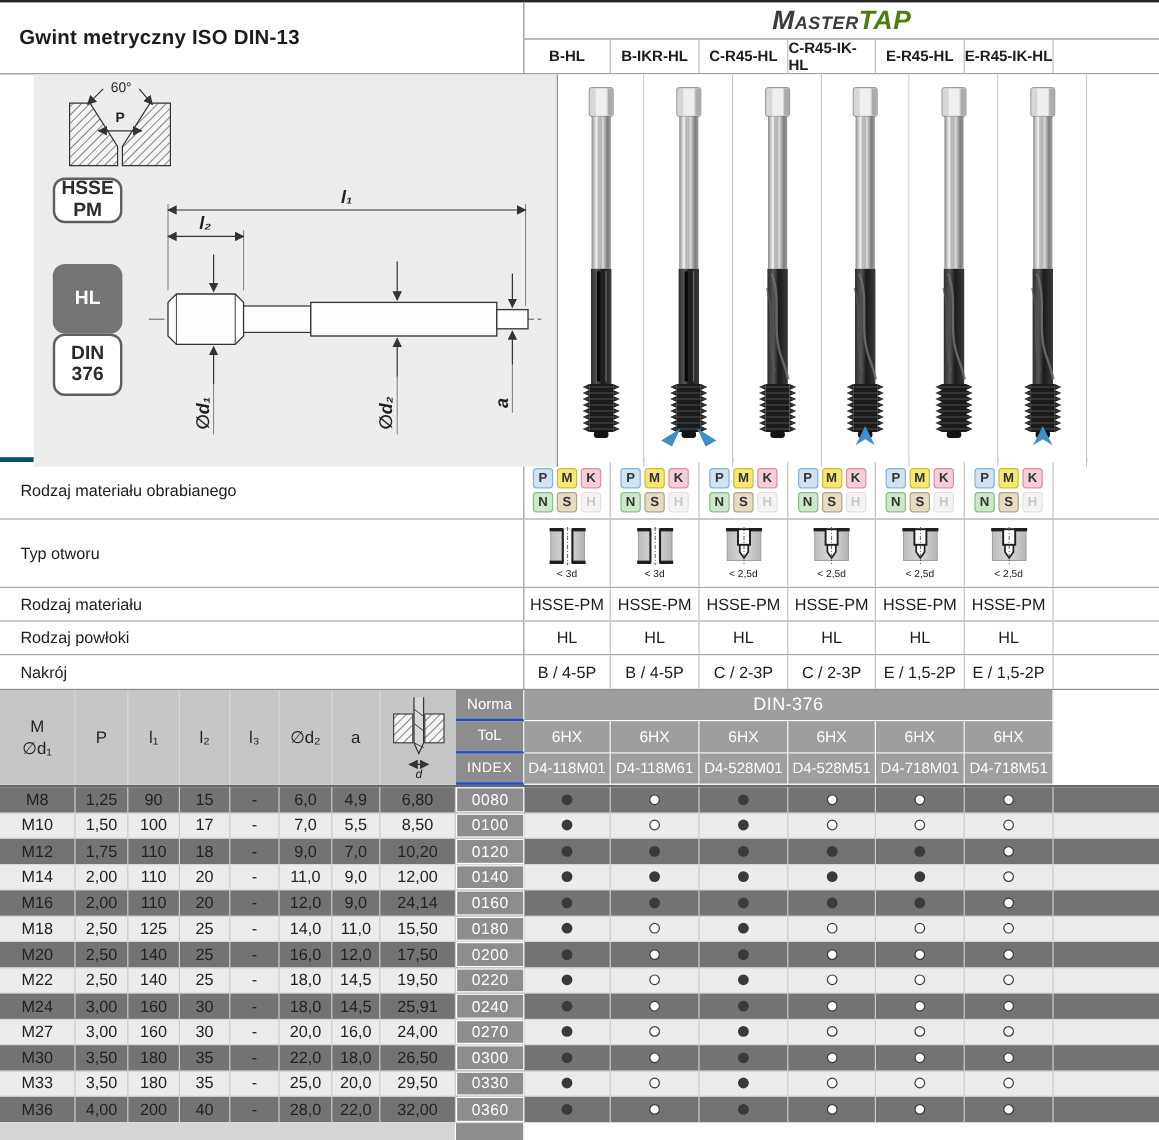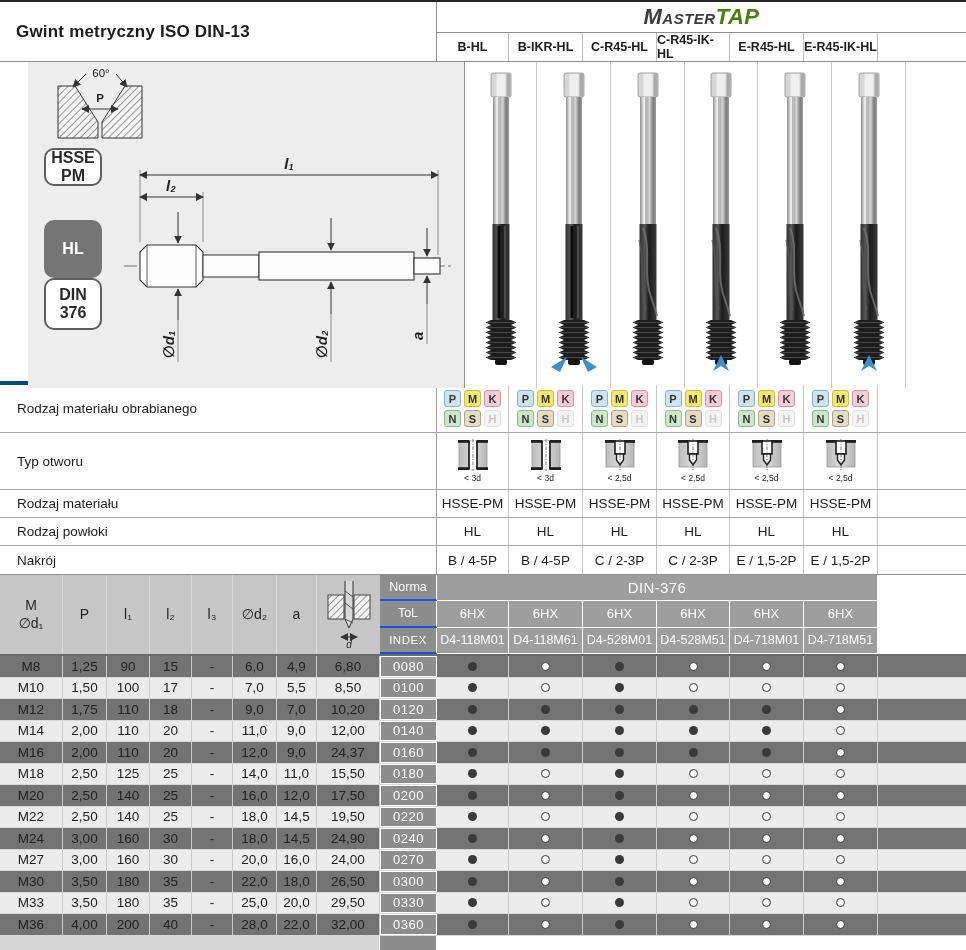--- a/index.html
+++ b/index.html
@@ -846,21 +846,21 @@
         <div class="tc fill"></div>
       </div>
       <div class="trow">
         <div class="tc">M16</div>
         <div class="tc">2,00</div>
         <div class="tc">110</div>
         <div class="tc">20</div>
         <div class="tc">-</div>
         <div class="tc">12,0</div>
         <div class="tc">9,0</div>
-        <div class="tc">24,37</div>
+        <div class="tc">24,14</div>
         <div class="tc index">0160</div>
         <div class="tc dotc">
           <div class="dot on"></div>
         </div>
         <div class="tc dotc">
           <div class="dot on"></div>
         </div>
         <div class="tc dotc">
           <div class="dot on"></div>
         </div>
@@ -966,21 +966,21 @@
         <div class="tc fill"></div>
       </div>
       <div class="trow">
         <div class="tc">M24</div>
         <div class="tc">3,00</div>
         <div class="tc">160</div>
         <div class="tc">30</div>
         <div class="tc">-</div>
         <div class="tc">18,0</div>
         <div class="tc">14,5</div>
-        <div class="tc">24,90</div>
+        <div class="tc">25,91</div>
         <div class="tc index">0240</div>
         <div class="tc dotc">
           <div class="dot on"></div>
         </div>
         <div class="tc dotc">
           <div class="dot off"></div>
         </div>
         <div class="tc dotc">
           <div class="dot on"></div>
         </div>

